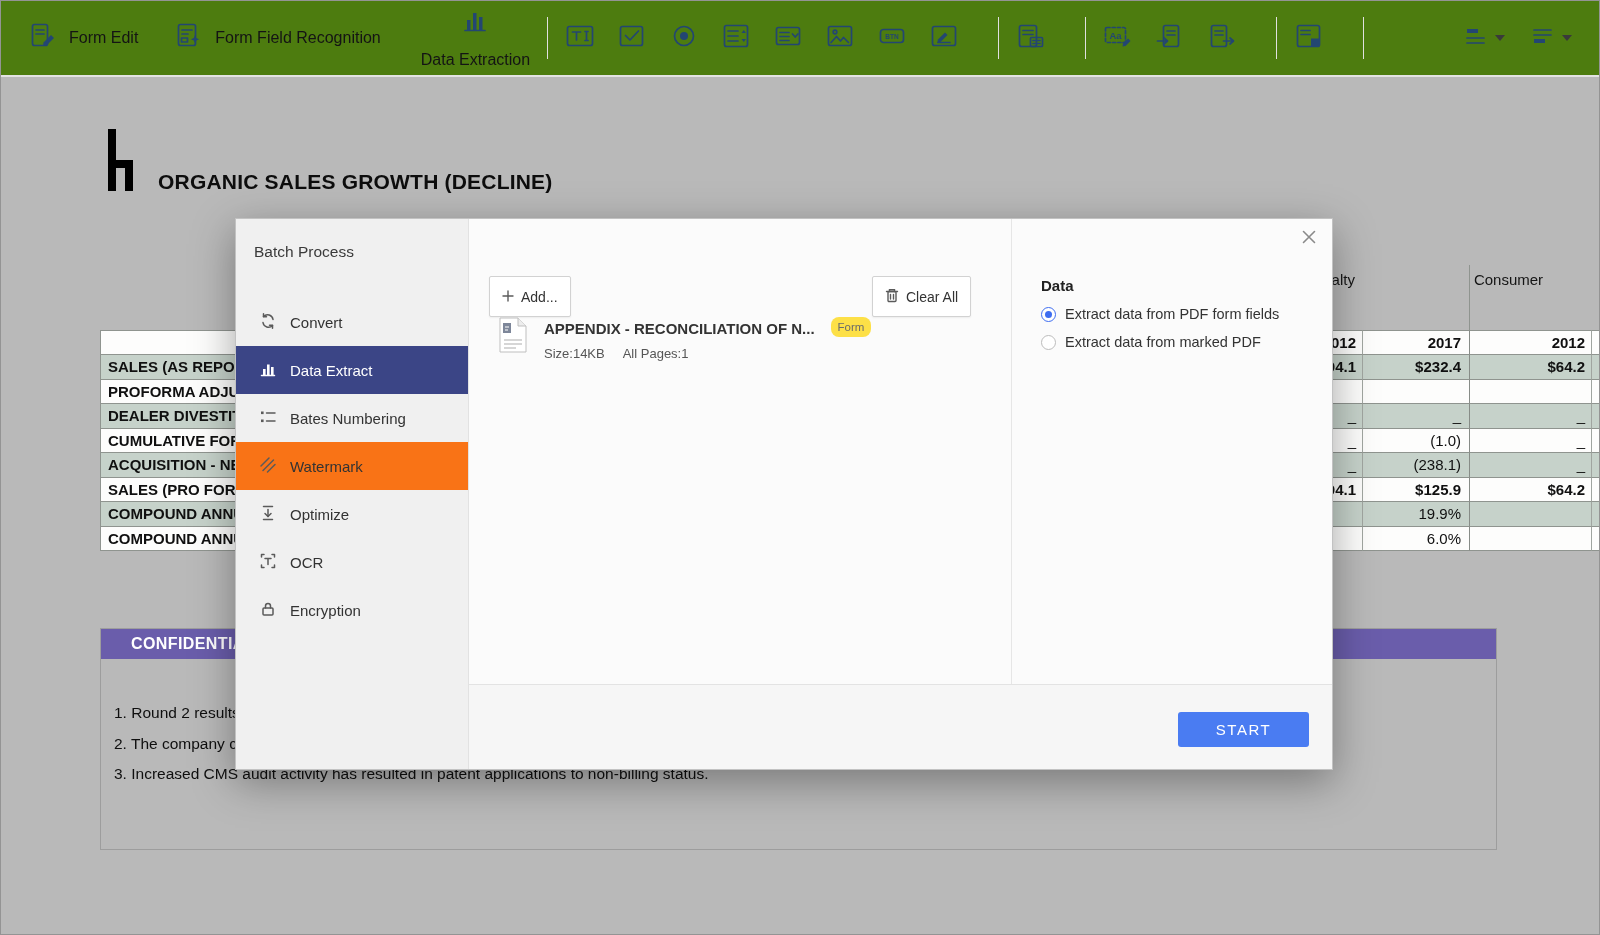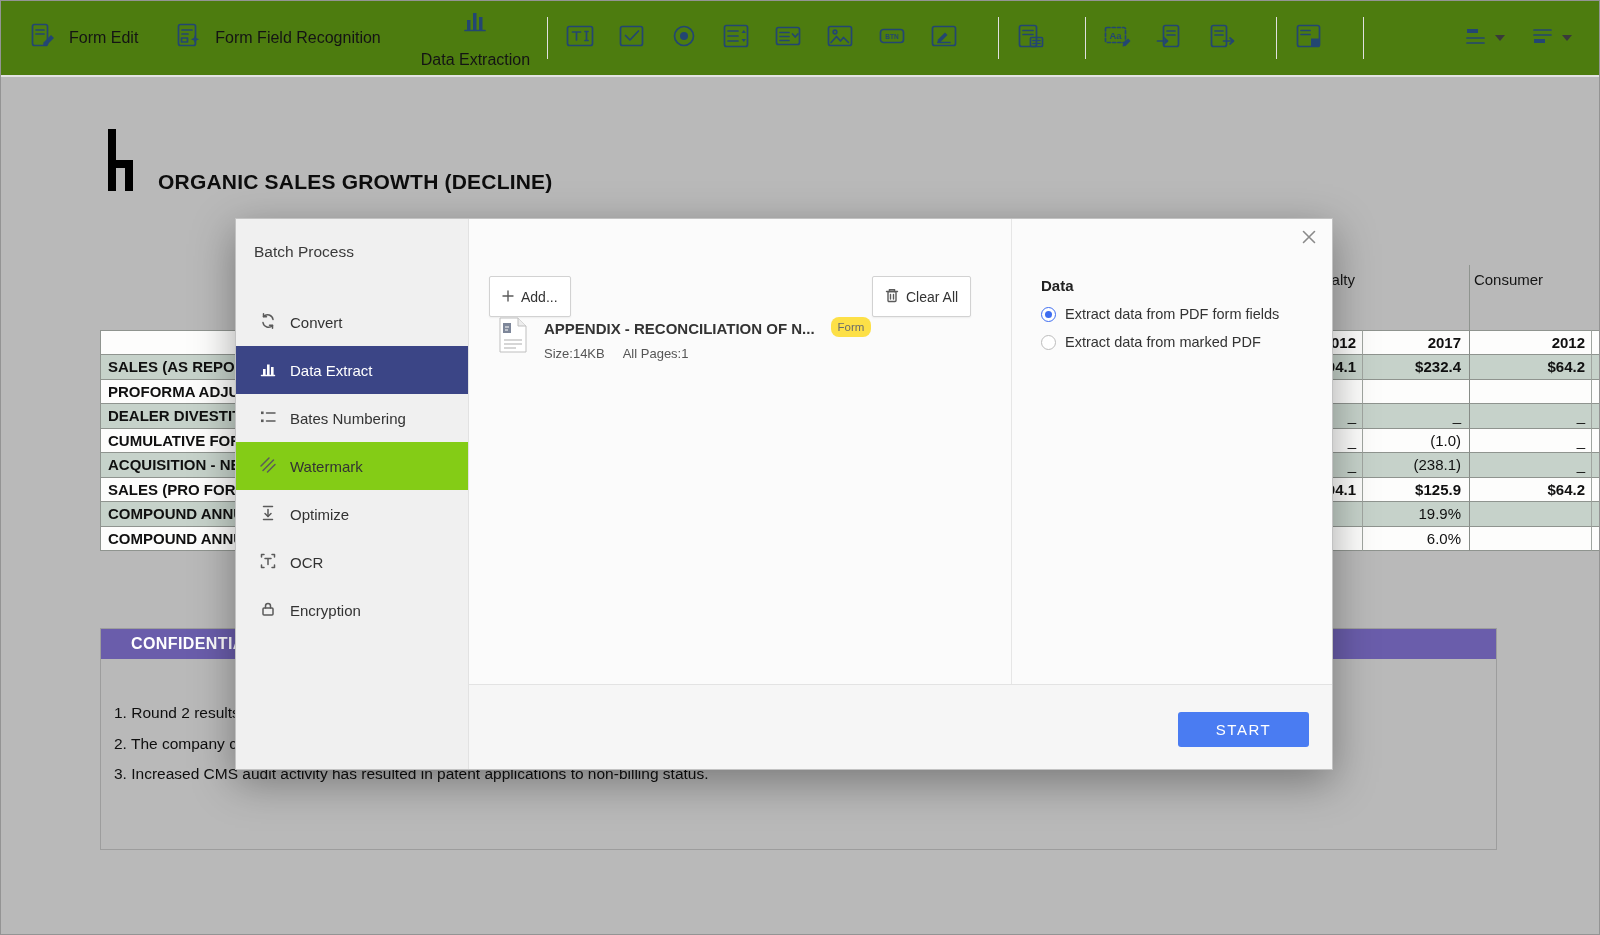--- a/index.html
+++ b/index.html
@@ -52,21 +52,21 @@
 
   
   .dialog { position:absolute; left:235px; top:218px; width:1098px; height:552px; background:#fbfbfb;
             border:1px solid #c2c2c2; box-shadow:0 12px 40px rgba(0,0,0,0.35); z-index:20; }
   .dlg-close { position:absolute; right:13px; top:8px; width:20px; height:20px; display:flex; align-items:center; justify-content:center; cursor:pointer; }
   .sidebar { position:absolute; left:0; top:0; bottom:0; width:233px; background:#f0f0f0; border-right:1px solid #e2e2e2; }
   .sb-title { position:absolute; left:18px; top:24px; font-size:15.5px; color:#3a3a3a; }
   .sb-list { position:absolute; left:0; top:79px; width:100%; }
   .sb-item { height:48px; display:flex; align-items:center; gap:13px; padding-left:23px; font-size:15px; color:#333333; cursor:pointer; }
   .sb-item.selected { background:#3b4586; color:#ffffff; }
-  .sb-item.hovered { background:#84cc16; }
+  .sb-item.hovered { background:#f97316; }
   .sbi path, .sbi rect, .sbi circle { stroke:currentColor; fill:none; stroke-width:1.5px; stroke-linecap:round; stroke-linejoin:round; }
   .sbi .f { fill:currentColor; stroke:none; }
   .sb-item .sbi { color:#5a5a5a; }
   .sb-item.selected .sbi { color:#ffffff; }
 
   .dlg-divider { position:absolute; left:775px; top:0; bottom:85px; width:1px; background:#e6e6e6; }
   .dlg-footer { position:absolute; left:233px; right:0; bottom:0; height:85px; background:#f6f6f6; border-top:1px solid #e3e3e3; }
   .btn-lite { position:absolute; height:41px; background:#ffffff; border:1px solid #d2d2d2; border-radius:2px;
               display:flex; align-items:center; gap:7px; padding:0 12px; font-size:14px; color:#333333; cursor:pointer;
               box-shadow:0 1px 2px rgba(0,0,0,0.06); }

